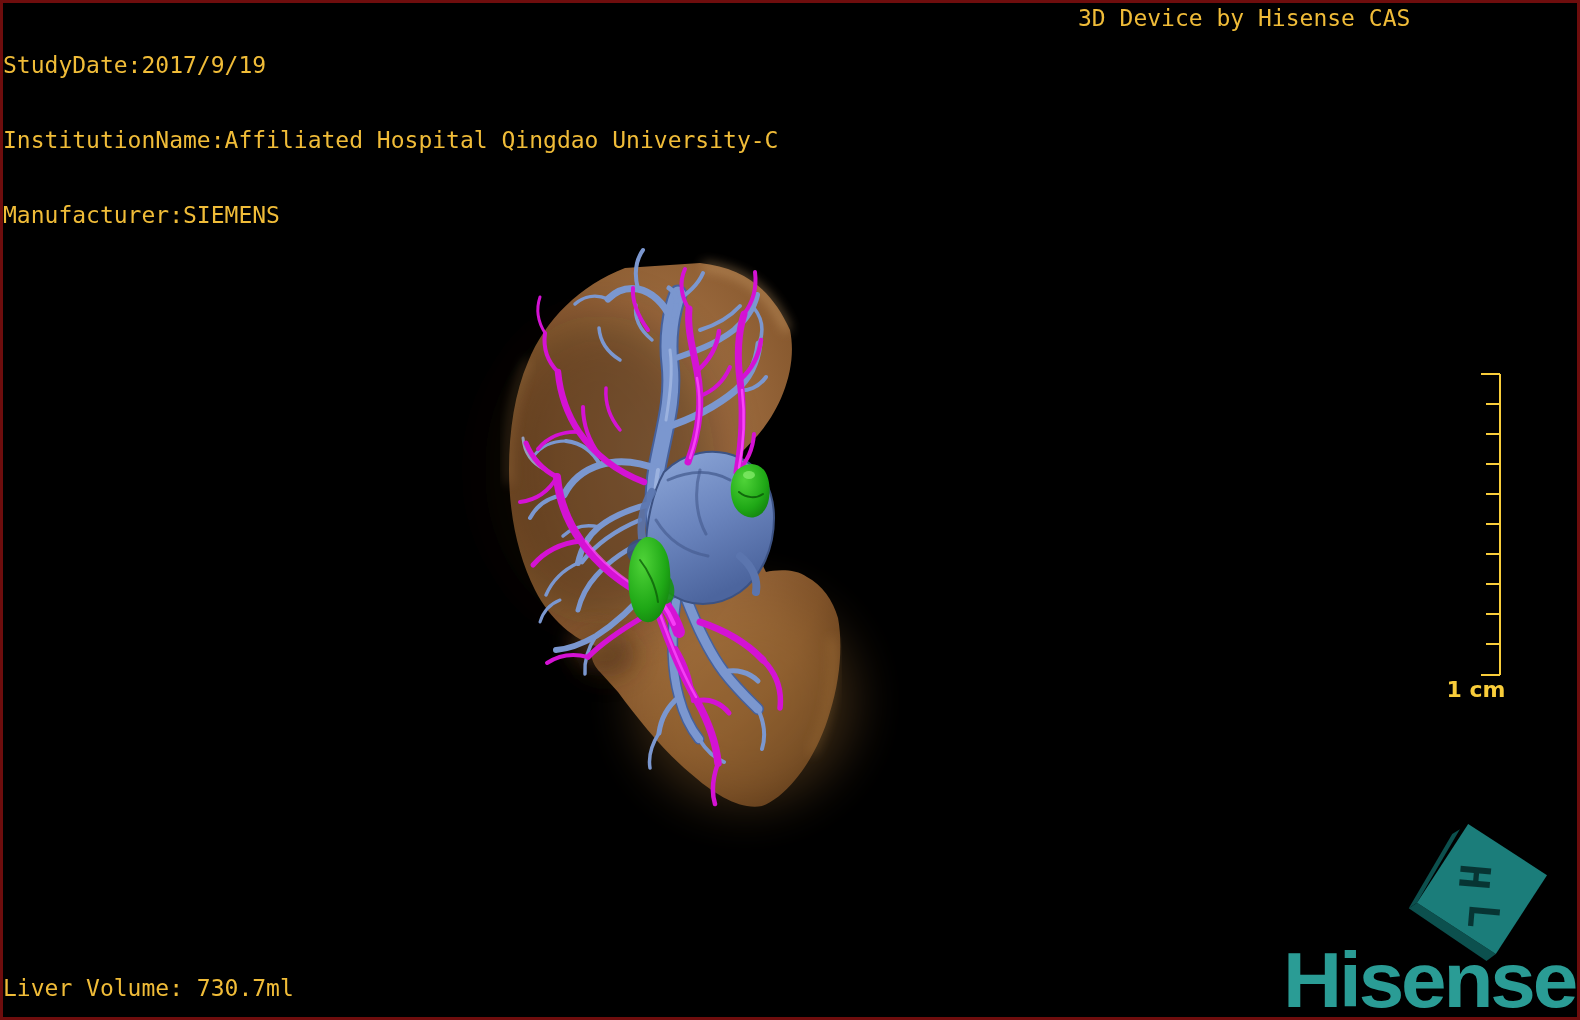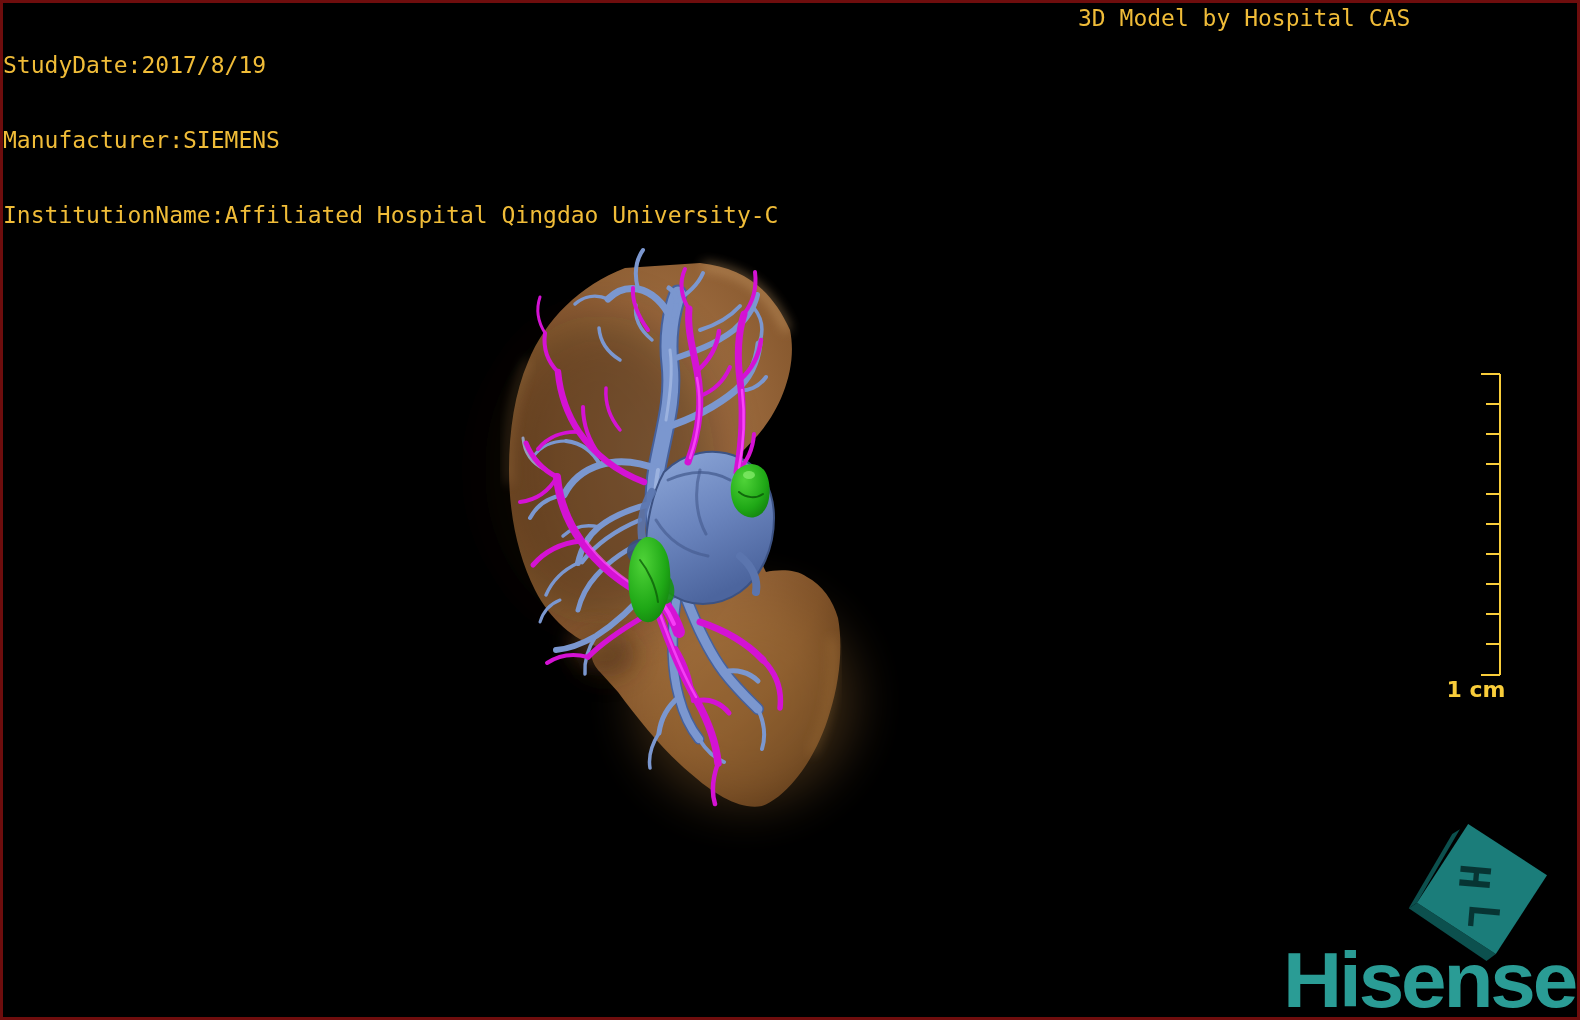--- a/index.html
+++ b/index.html
@@ -202,24 +202,25 @@
     <g transform="translate(1482,889) rotate(33)">
       <polygon points="-47,47 47,47 43,58 -51,56" fill="#0c504e"></polygon>
       <polygon points="-51,-38 -47,47 -51,56 -55,-30" fill="#0c504e"></polygon>
       <rect x="-47" y="-47" width="94" height="94" fill="#1b7d7a"></rect>
       <text transform="translate(-13,-6) rotate(62)" text-anchor="middle" dominant-baseline="central" font-family="DejaVu Sans Mono, monospace" font-size="42" font-weight="bold" fill="#073433">H</text>
       <text transform="translate(16,22) rotate(62)" text-anchor="middle" dominant-baseline="central" font-family="DejaVu Sans Mono, monospace" font-size="42" font-weight="bold" fill="#073433">L</text>
     </g>
   </svg>
 
   <div class="info">
-    <div>StudyDate:2017/8/19</div>
+    <div>StudyDate:2017/9/19</div>
+    <div>InstitutionName:Affiliated Hospital Qingdao University-C</div>
     <div>Manufacturer:SIEMENS</div>
-    <div>InstitutionName:Affiliated Hospital Qingdao University-C</div>
   </div>
 
-  <div class="title">3D Model by Hospital CAS</div>
-
+  <div class="title">3D Device by Hisense CAS</div>
+
+  <div class="volume">Liver Volume: 730.7ml</div>
 
   <div class="wordmark">Hisense</div>
 
   <div class="frame"></div>
 </div>
 
 </body></html>

